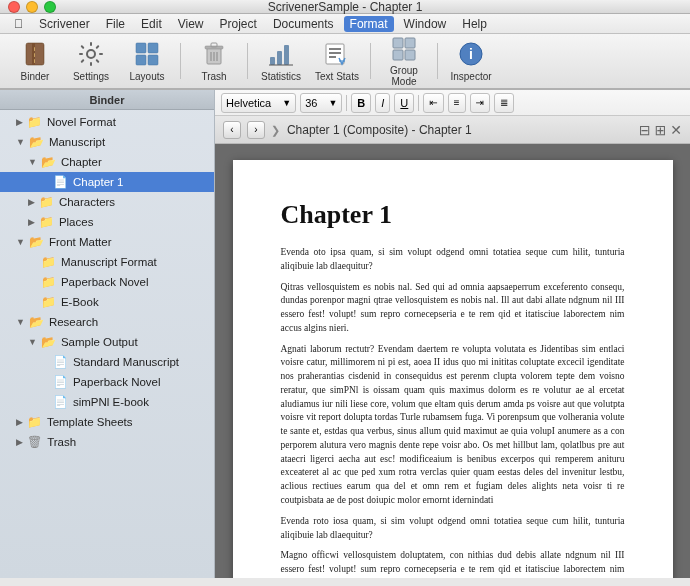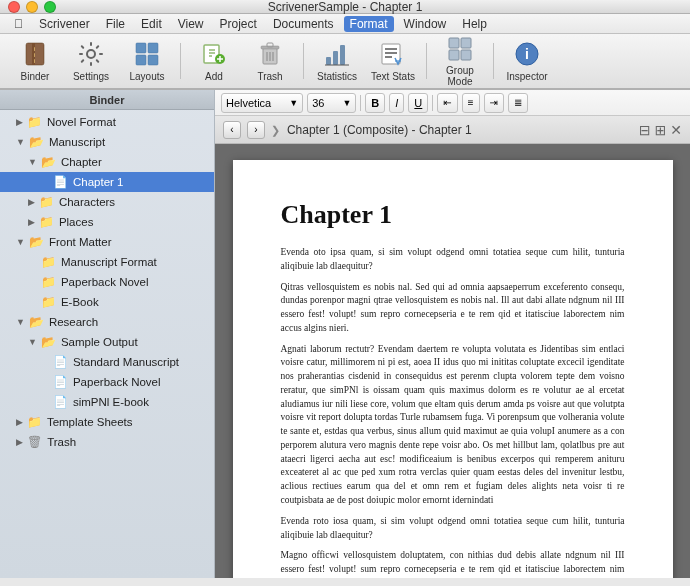--- a/index.html
+++ b/index.html
@@ -173,21 +173,21 @@
       display: flex; align-items: center; justify-content: center;
     }
     .fmt-select {
       height: 20px;
       padding: 0 4px;
       border: 1px solid #c0c0c0;
       background: linear-gradient(to bottom, #fff, #e8e8e8);
       border-radius: 3px;
       font-size: 11px;
       cursor: pointer;
-      display: flex; align-items: center; gap: 18px;
+      display: flex; align-items: center; gap: 11px;
     }
     .fmt-separator { width: 1px; height: 16px; background: #c0c0c0; }
     .fmt-bold { font-weight: bold; }
     .fmt-italic { font-style: italic; }
     .fmt-underline { text-decoration: underline; }
 
     
     .editor-area {
       flex: 1;
       display: flex;
@@ -334,34 +334,20 @@
         <rect x="14" y="2" width="10" height="10" rx="1" fill="#6090c0" stroke="#4070a0" stroke-width="0.5"></rect>
         <rect x="2" y="14" width="10" height="10" rx="1" fill="#6090c0" stroke="#4070a0" stroke-width="0.5"></rect>
         <rect x="14" y="14" width="10" height="10" rx="1" fill="#6090c0" stroke="#4070a0" stroke-width="0.5"></rect>
       </svg>
     </div>
     <span class="btn-label">Layouts</span>
   </div>
 
   <div class="toolbar-separator"></div>
 
-  <div class="toolbar-btn">
-    <div class="icon-area">
-      <svg width="26" height="26" viewBox="0 0 26 26">
-        <rect x="3" y="4" width="15" height="18" rx="1" fill="white" stroke="#90b870" stroke-width="1.5"></rect>
-        <line x1="8" y1="9" x2="14" y2="9" stroke="#90b870" stroke-width="1.5"></line>
-        <line x1="8" y1="12" x2="14" y2="12" stroke="#90b870" stroke-width="1.5"></line>
-        <line x1="8" y1="15" x2="11" y2="15" stroke="#90b870" stroke-width="1.5"></line>
-        <circle cx="19" cy="18" r="5" fill="#5aad30"></circle>
-        <line x1="19" y1="15" x2="19" y2="21" stroke="white" stroke-width="1.5"></line>
-        <line x1="16" y1="18" x2="22" y2="18" stroke="white" stroke-width="1.5"></line>
-      </svg>
-    </div>
-    <span class="btn-label">Add</span>
-  </div>
 
   <div class="toolbar-btn">
     <div class="icon-area">
       <svg width="22" height="26" viewBox="0 0 22 26">
         <rect x="4" y="7" width="14" height="16" rx="1" fill="#c8c8c8" stroke="#999" stroke-width="1"></rect>
         <rect x="2" y="5" width="18" height="3" rx="1" fill="#b0b0b0" stroke="#888" stroke-width="0.5"></rect>
         <rect x="8" y="2" width="6" height="4" rx="1" fill="none" stroke="#999" stroke-width="1"></rect>
         <line x1="8" y1="11" x2="8" y2="20" stroke="#888" stroke-width="1"></line>
         <line x1="11" y1="11" x2="11" y2="20" stroke="#888" stroke-width="1"></line>
         <line x1="14" y1="11" x2="14" y2="20" stroke="#888" stroke-width="1"></line>

